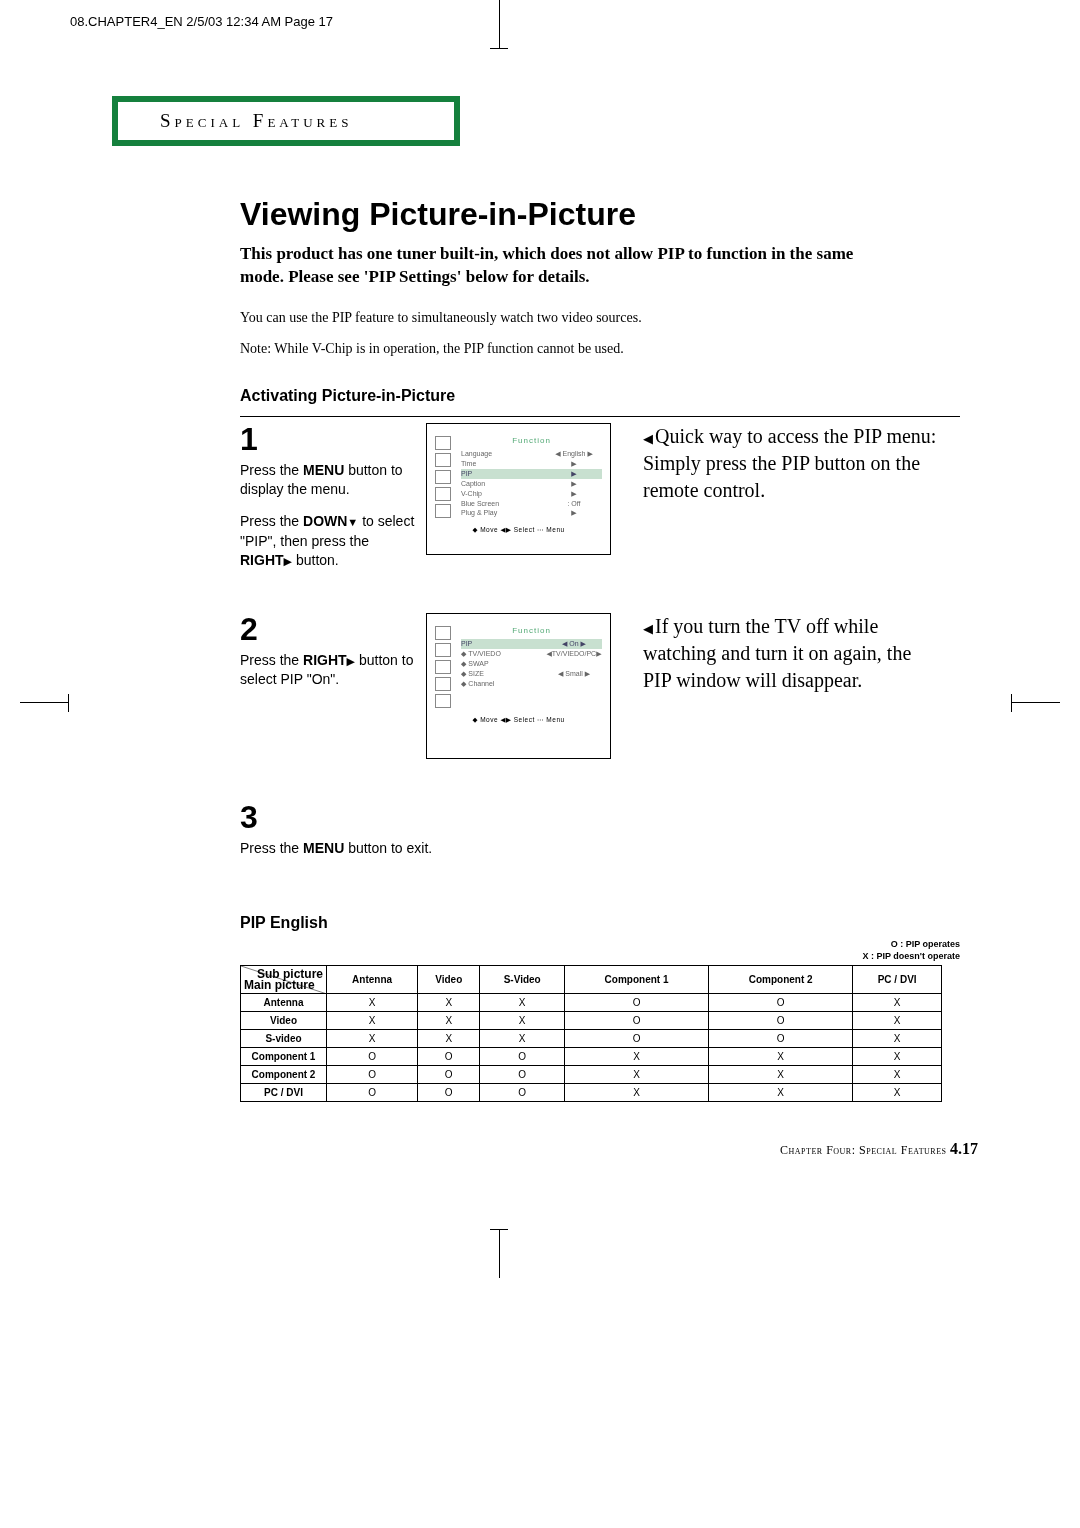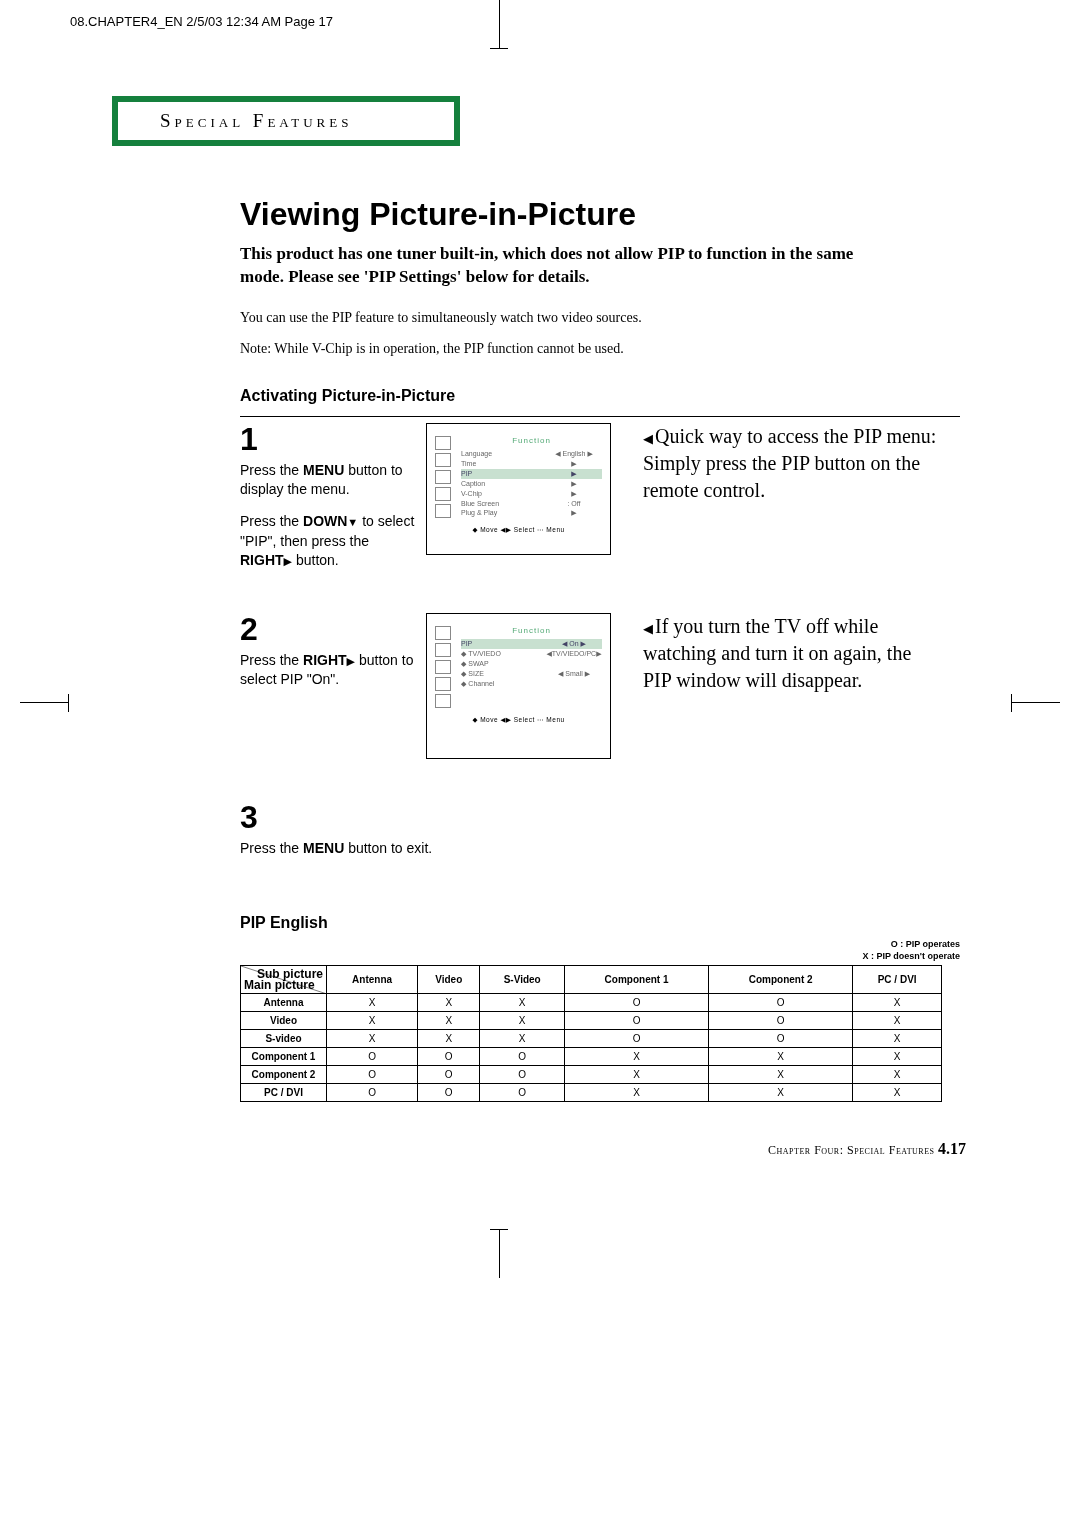--- a/index.html
+++ b/index.html
@@ -165,21 +165,21 @@
     padding: 3px 0;
   }
   table.pip th.corner { position: relative; font-weight: bold; width:86px; height:28px; padding:0;}
   table.pip th.corner .ct { position:absolute; top:1px; right:3px; font-size:12px;}
   table.pip th.corner .cb { position:absolute; bottom:1px; left:3px; font-size:12px;}
   table.pip th.corner svg { position:absolute; top:0; left:0;}
   table.pip .rowh { font-weight: bold; }
   .footer {
     position: absolute;
     bottom: 370px;
-    right: 114px;
+    right: 102px;
     font-family: "Times New Roman", serif;
     font-size: 12px;
   }
   .footer .pg { font-weight: bold; font-size: 16px; }
   .tri-down::after { content:"▼"; font-size: 11px;}
   .tri-right::after { content:"▶"; font-size: 11px;}
 </style>
 </head>
 <body>
 

